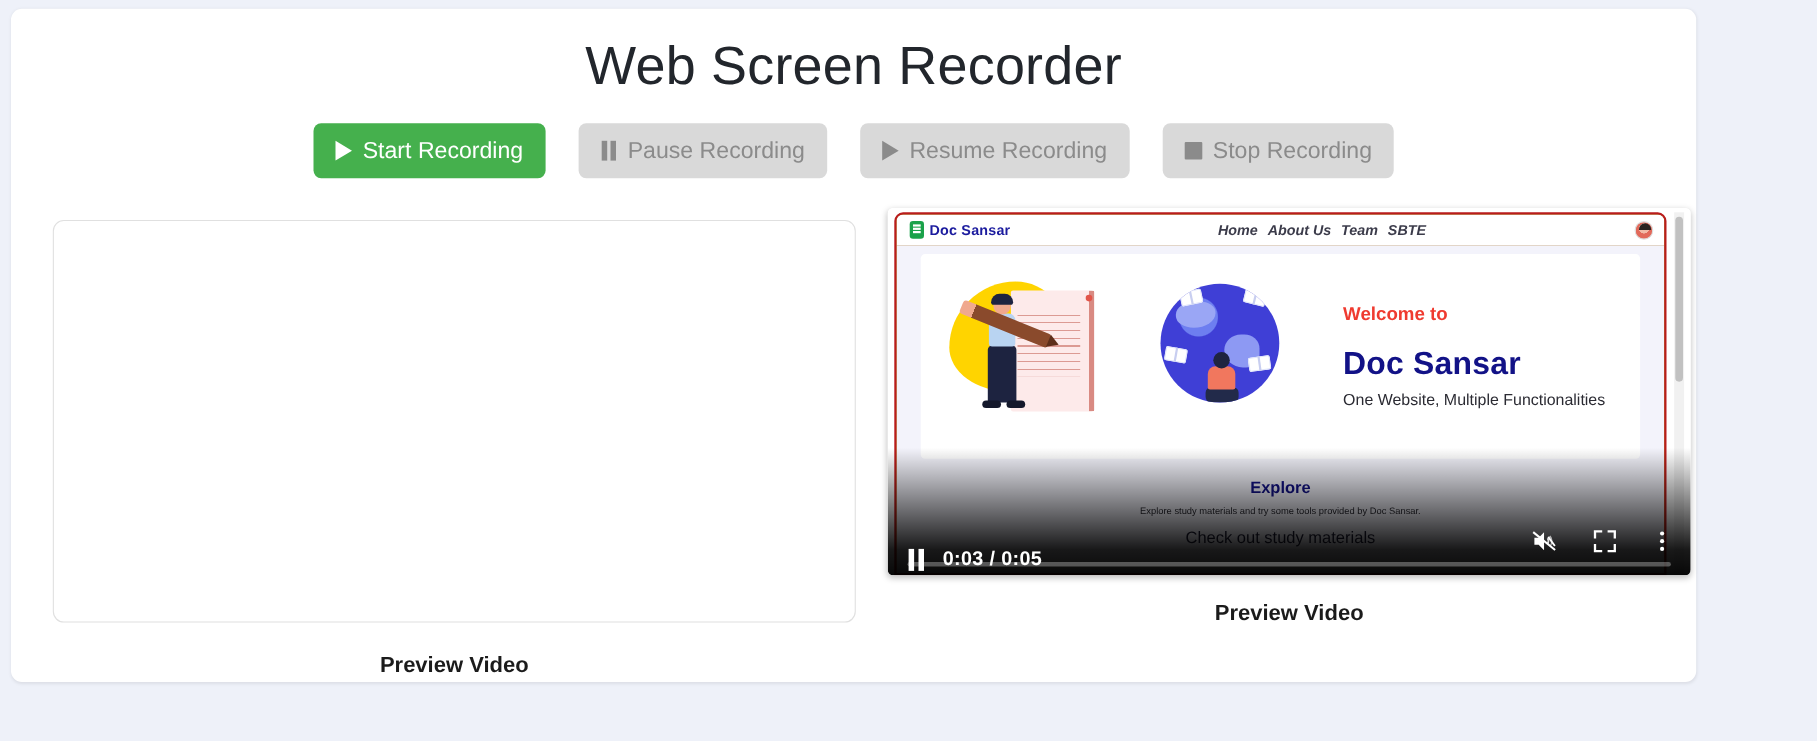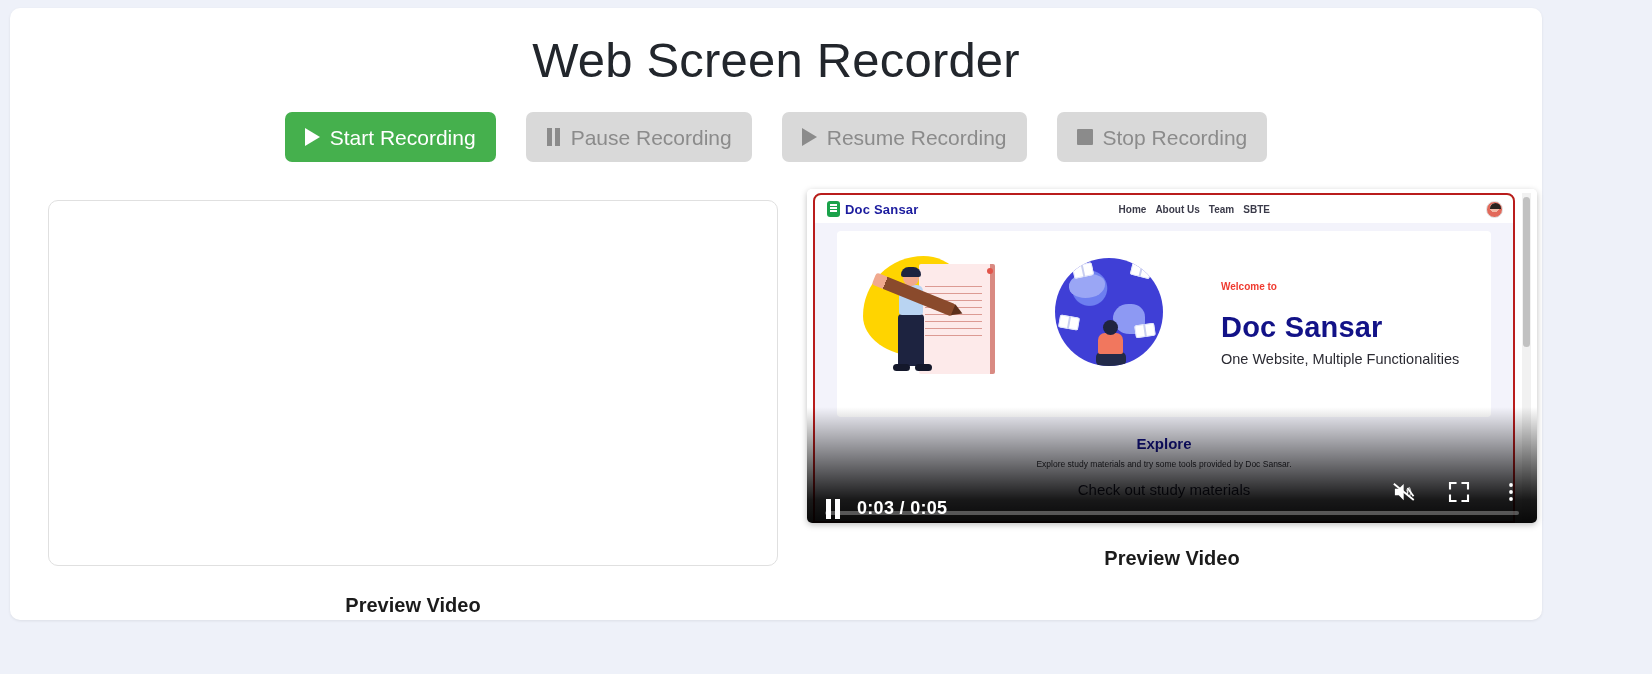--- a/index.html
+++ b/index.html
@@ -163,21 +163,21 @@
     box-shadow: 0 3px 0 #ffffff, 0 6px 0 #ffffff;
   }
   .cap-brand-name {
     font-size: 13px; font-weight: 700; color: #1b1b9e;
     letter-spacing: .2px;
   }
   .cap-menu {
     position: absolute;
     left: 50%; transform: translateX(-30%);
     display: flex; gap: 9px;
-    font-size: 10px; color: #3b3b4a; font-weight: 600;
+    font-size: 13px; color: #3b3b4a; font-weight: 600; font-style: italic;
   }
   .cap-avatar {
     position: absolute; right: 10px; top: 6px;
     width: 17px; height: 17px; border-radius: 50%;
     background: radial-gradient(circle at 50% 38%, #f2b9a6 0 38%, #e2695a 39% 100%);
     border: 1px solid #ddd;
     overflow: hidden;
   }
   .cap-avatar::before {
     content: ""; position: absolute; left: 3px; top: 1px;
@@ -273,21 +273,21 @@
   .bk { position: absolute; width: 20px; height: 13px; background: #ffffff;
     border-radius: 2px; box-shadow: 0 0 0 1px #dfe4fb inset; }
   .bk::after { content: ""; position: absolute; left: 9px; top: 0; width: 1.5px; height: 13px;
     background: #c8cef0; }
   .bk1 { left: 18px; top: 6px; transform: rotate(-12deg); }
   .bk2 { left: 76px; top: 6px; transform: rotate(14deg); }
   .bk3 { left: 4px; top: 58px; transform: rotate(10deg); }
   .bk4 { left: 80px; top: 66px; transform: rotate(-8deg); }
 
   .hero-text { margin-left: 26px; }
-  .hw { font-size: 10px; color: #ef3b30; font-weight: 600; margin-bottom: 20px;
+  .hw { font-size: 17px; color: #ef3b30; font-weight: 600; margin-bottom: 20px;
         font-family: "Liberation Sans", sans-serif; }
   .hd { font-size: 29px; color: #121287; font-weight: 700; line-height: 1.05; letter-spacing: .2px; }
   .ht { font-size: 14.5px; color: #2b2b33; margin-top: 9px; }
 
   .explore-sec {
     text-align: center;
     margin-top: 18px;
   }
   .explore-title { font-size: 15px; font-weight: 700; color: #121287; }
   .explore-sub { font-size: 8.5px; color: #2b2b33; margin-top: 7px; }

